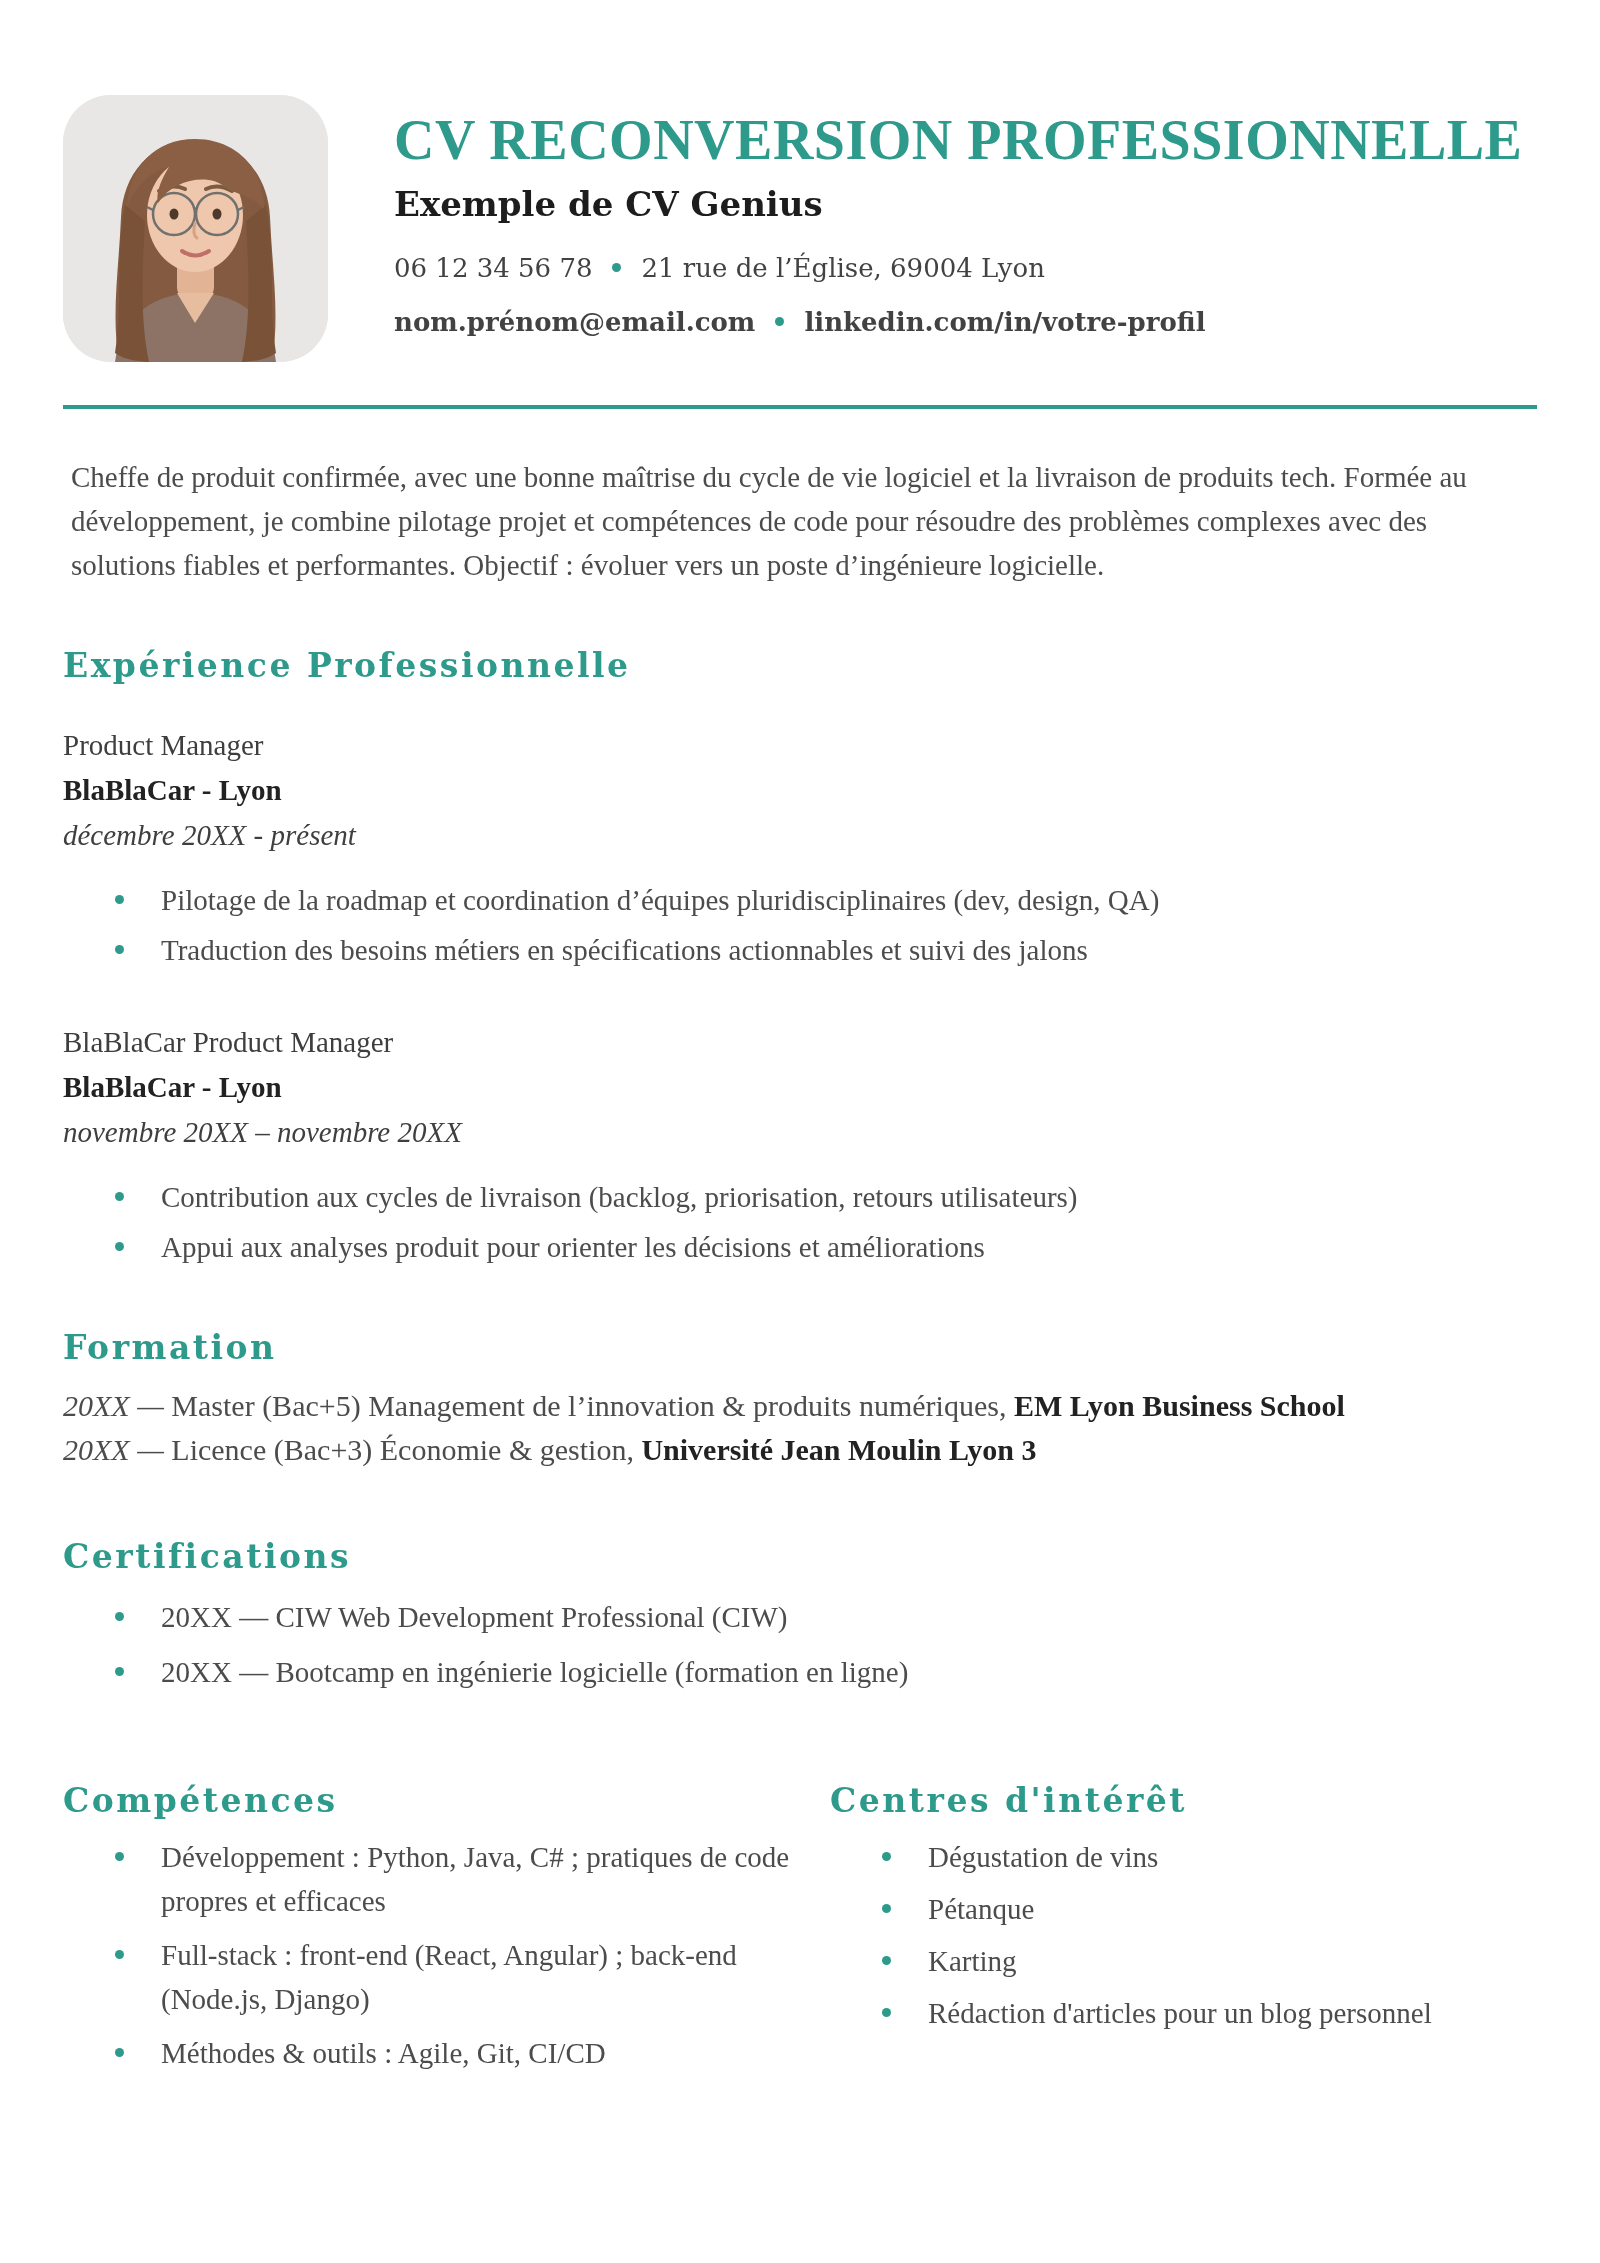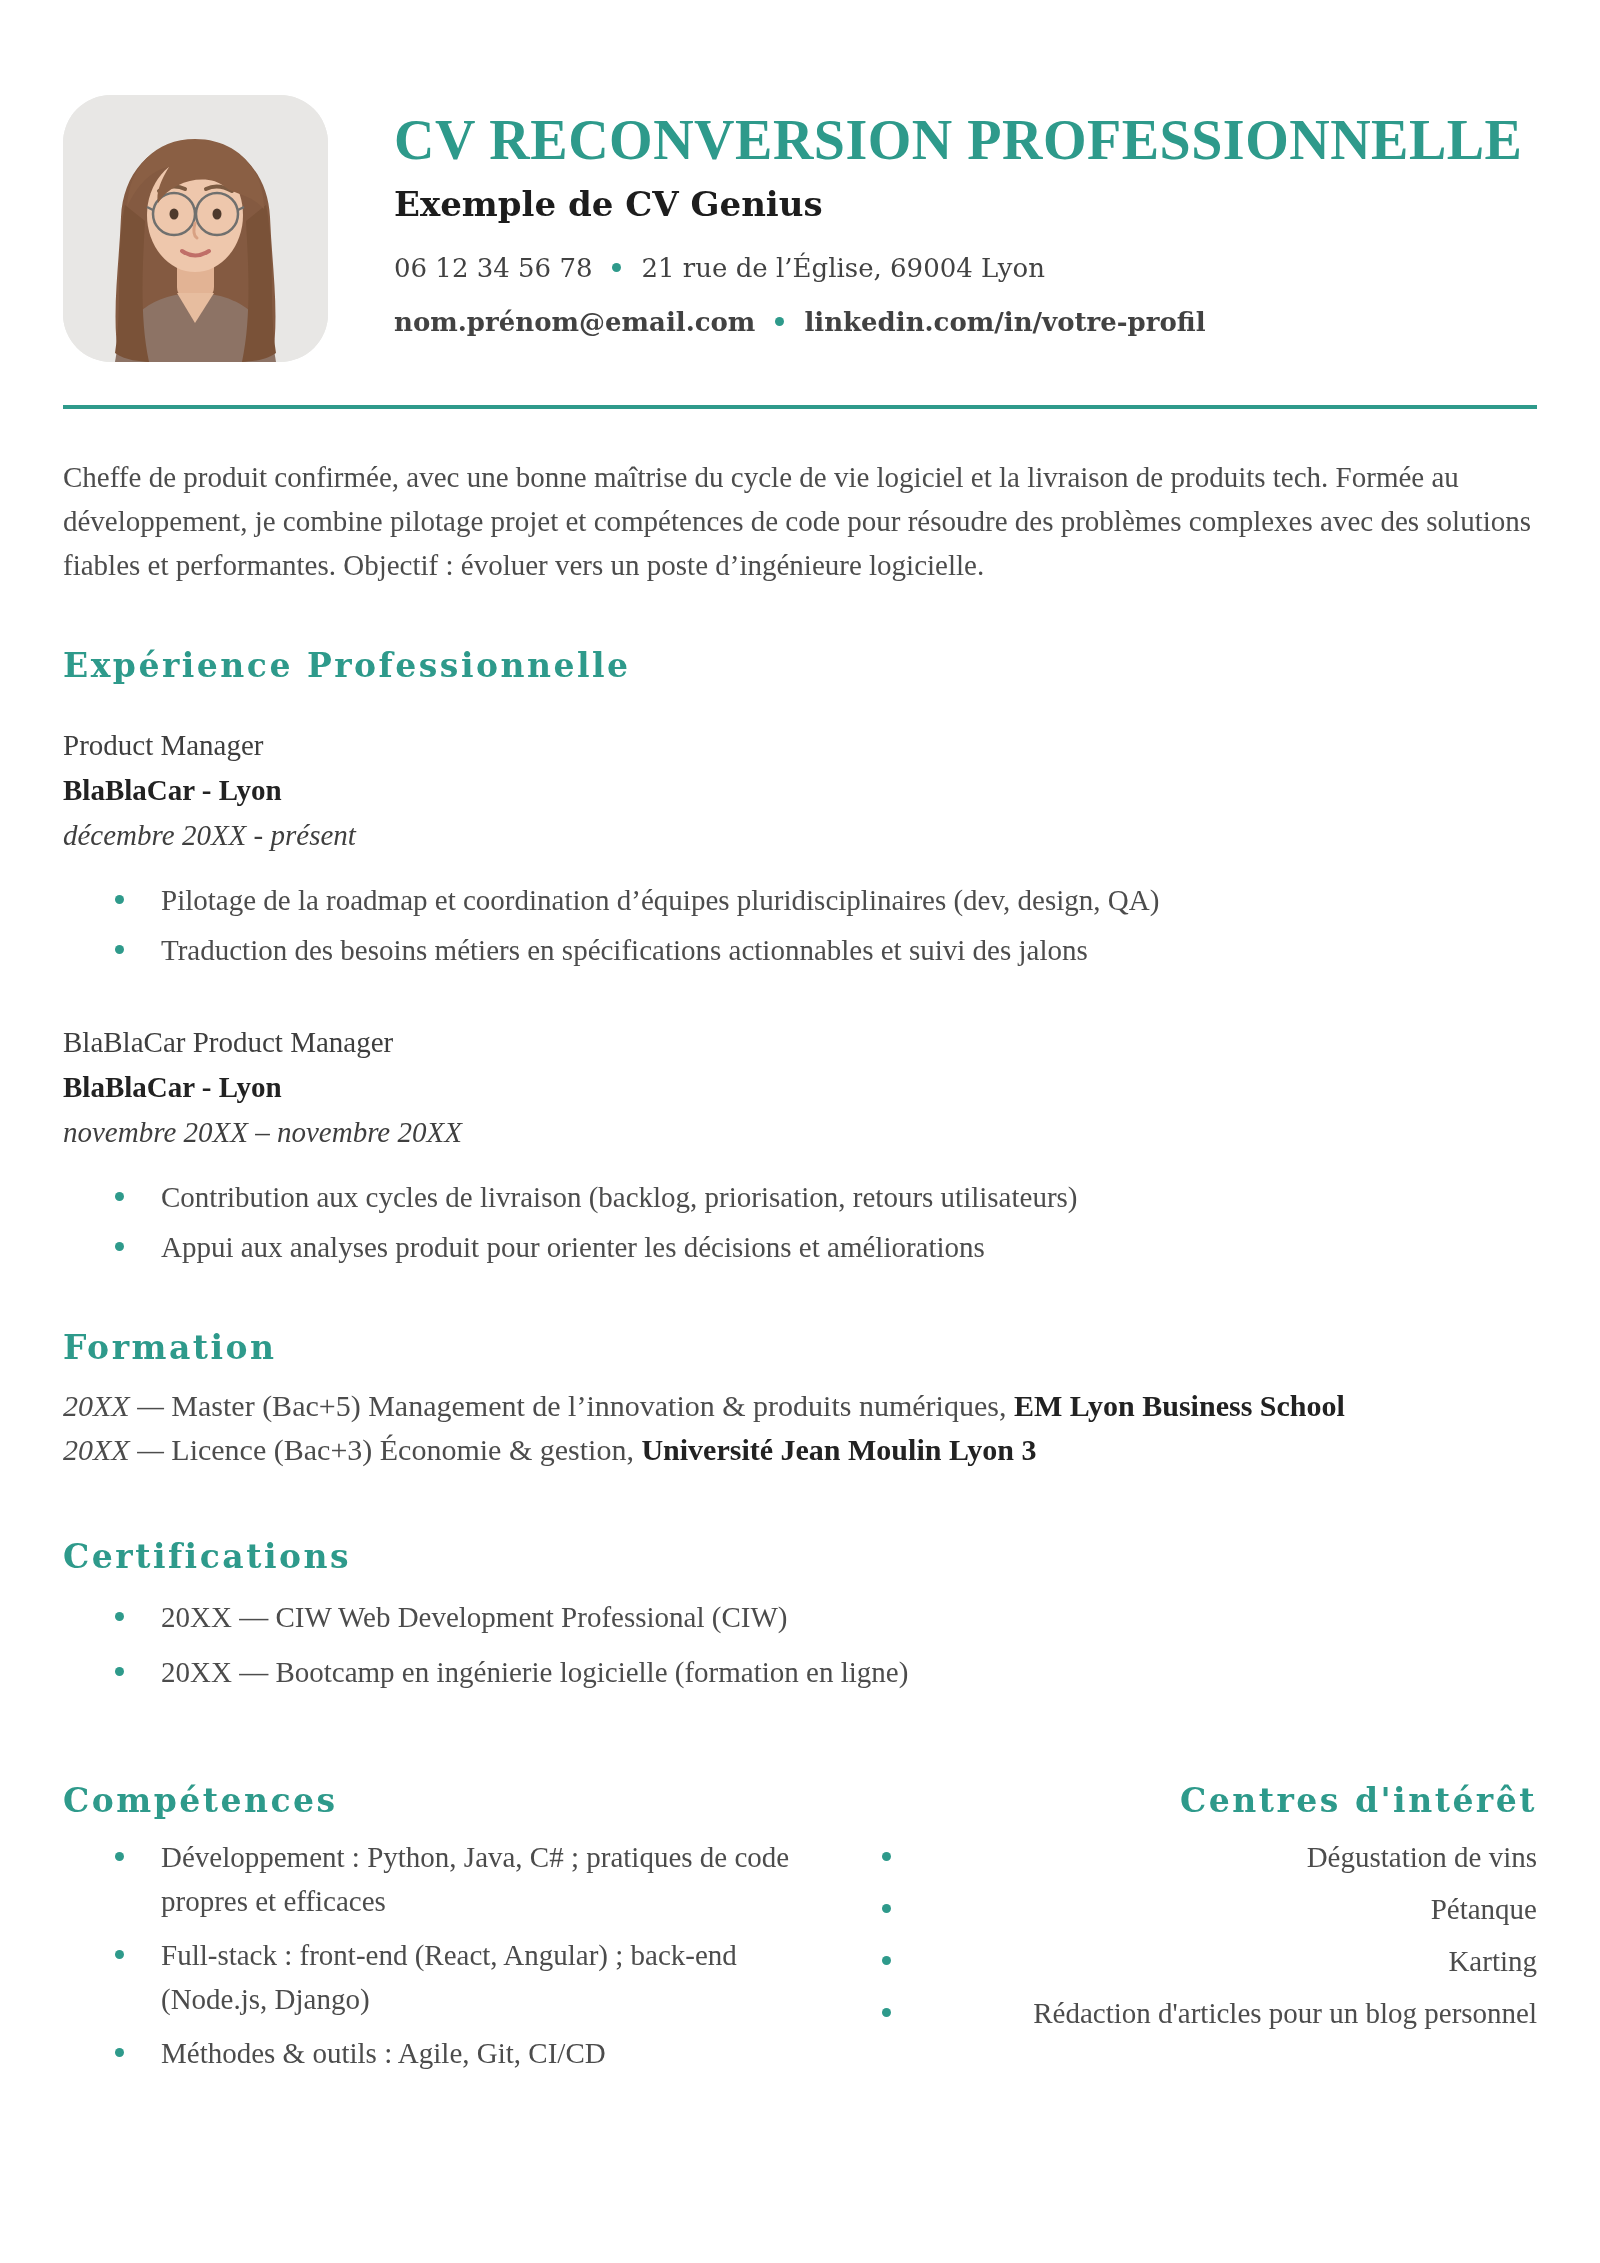--- a/index.html
+++ b/index.html
@@ -42,21 +42,21 @@
   .contact-row{
     display:flex;align-items:center;gap:20px;
     font-family:"DejaVu Serif",serif;
     font-size:26px;color:#424242;
   }
   .contact-row.first{margin-top:28px;}
   .contact-row.second{margin-top:24px;font-weight:bold;}
   .sep-dot{width:9px;height:9px;border-radius:50%;background:var(--teal);flex:none;}
   .rule{border:none;border-top:4px solid var(--teal);margin:43px 0 0;}
   
-  .summary{margin:46px 0 0;font-size:29px;line-height:44px;color:var(--body);}
+  .summary{margin:46px 8px 0;font-size:29px;line-height:44px;color:var(--body);}
   
   .section-title{
     margin:0;
     font:700 33px/1.3 "DejaVu Serif",serif;
     letter-spacing:2.5px;
     color:var(--teal);
   }
   .sec-exp .section-title{margin-top:58px;}
   .job{margin-top:35px;}
   .job + .job{margin-top:48px;}
@@ -77,21 +77,21 @@
   .entries{margin-top:14px;font-size:30px;line-height:44px;}
   .entry .year{font-style:italic;}
   .entry .school{font-weight:700;color:var(--dark);}
   
   .sec-cert .section-title{margin-top:64px;}
   .sec-cert ul.bullets{margin-top:16px;}
   .sec-cert ul.bullets li{margin-bottom:11px;}
   
   .two-col{display:flex;margin-top:86px;}
   .col-left{width:730px;flex:none;margin-right:37px;}
-  .col-right{flex:1;min-width:0;text-align:right;}
+  .col-right{flex:1;min-width:0;}
   .two-col ul.bullets{margin-top:12px;}
   .col-left ul.bullets li{margin-bottom:10px;}
   .col-right ul.bullets li{margin-bottom:8px;}
 </style>
 </head>
 <body>
 
 <div class="page">
 
   <header class="header">

